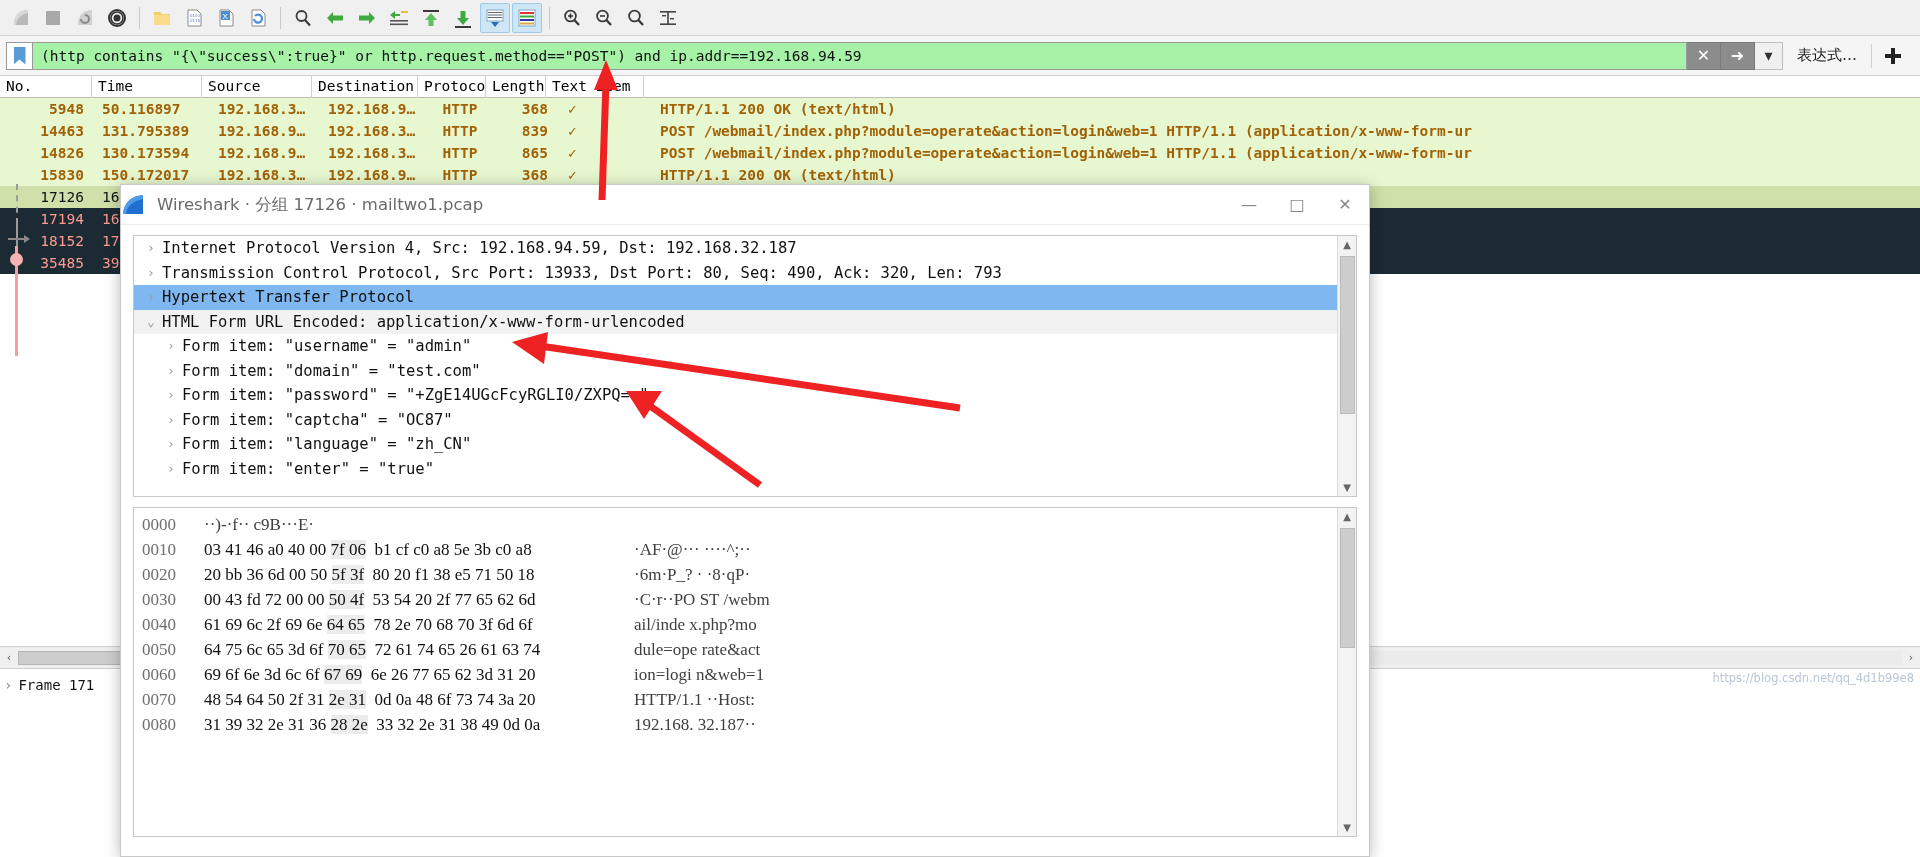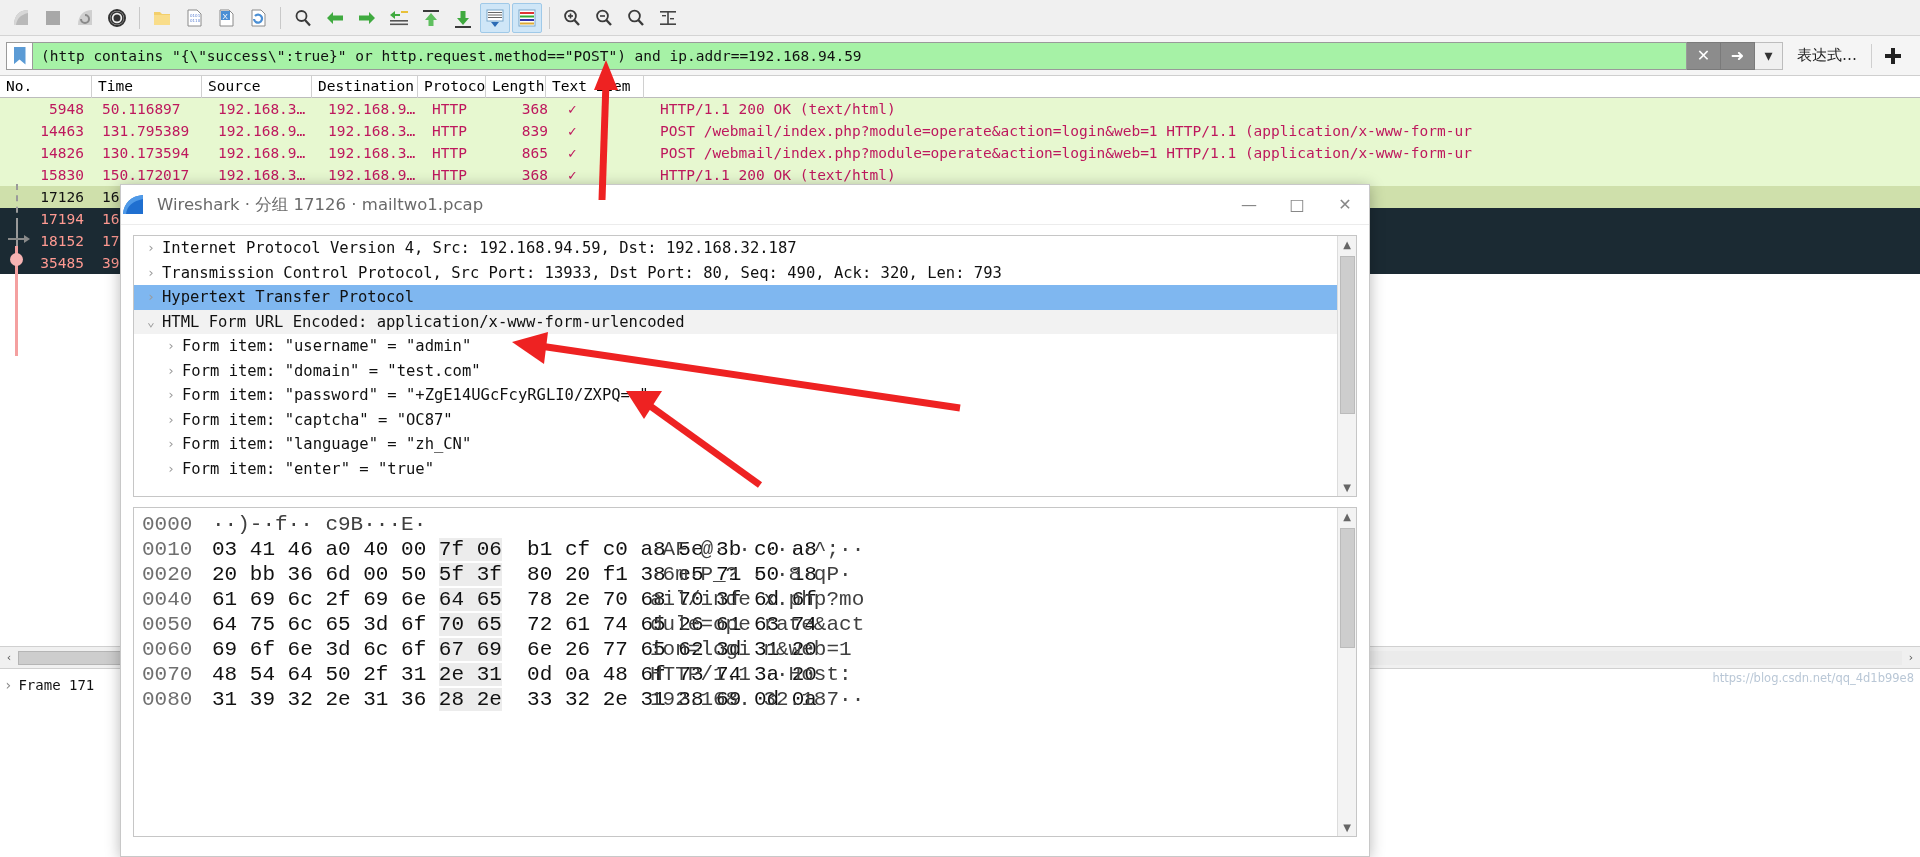--- a/index.html
+++ b/index.html
@@ -70,29 +70,29 @@
     align-items: center;
   }
   .plist-header .hc {
     border-right: 1px solid #d0d0d0; height: 22px; line-height: 21px;
     padding-left: 6px; overflow: hidden; white-space: nowrap;
   }
   .row {
     display: flex; height: 22px; line-height: 22px;
     font-size: 14.5px; white-space: nowrap;
   }
-  .row.green { background: #e7f8d0; color: #be185d; }
+  .row.green { background: #e7f8d0; color: #a16207; font-weight: bold; }
   .row.sel   { background: #cfe0ab; color: #111; }
   .row.dark  { background: #1b2a33; color: #ff9a92; }
   .row .c { overflow: hidden; padding-right: 8px; }
   .c-no   { width: 92px;  text-align: right; }
   .c-time { width: 120px; padding-left: 10px; }
   .c-src  { width: 110px; padding-left: 6px; }
   .c-dst  { width: 106px; padding-left: 6px; }
-  .c-pro  { width: 68px;  padding-left: 4px; }
+  .c-pro  { width: 68px;  padding-left: 4px; text-align: center; }
   .c-len  { width: 60px;  text-align: right; }
   .c-txt  { width: 98px;  padding-left: 12px; }
   .c-info { flex: 1; padding-left: 6px; }
 
   
   .gutter { position: absolute; left: 0; top: 22px; width: 34px; height: 548px; }
   .flowline { position: absolute; left: 16px; width: 2px; background: #9a9a9a; }
   .flowline.pink { background: #f4a0a0; width: 3px; left: 15px; }
   .dot { position:absolute; width: 13px; height: 13px; border-radius: 50%; background: #f6b3b3; left: 10px; }
   .arrowm { position: absolute; left: 8px; width: 22px; height: 12px; }
@@ -162,22 +162,22 @@
   .vs-arrow { height: 17px; display:flex; align-items:center; justify-content:center; color:#666; font-size: 10px; }
   .vs-arrow.bot { position: absolute; bottom: 0; width: 100%; }
   .vs-thumb { position: absolute; left: 2px; width: 15px; background: #cdcdcd; border: 1px solid #bbb; }
 
   .bytes-pane {
     margin-top: 10px; height: 330px; border: 1px solid #c6c6c6; background: #fff;
     position: relative; overflow: hidden;
   }
   .bline {
     height: 25px; line-height: 25px;
-    font-family: Liberation Mono, monospace; font-size: 21px; color: #111;
-    white-space: pre; display: flex; padding-left: 8px; gap: 8px;
+    font-family: Liberation Serif, serif; font-size: 17px; color: #111;
+    white-space: pre; display: flex; padding-left: 8px;
   }
   .b-off { color: #6f6f6f; width: 62px; }
   .b-hex { width: 430px; }
   .b-hex .sel8 { background: #ececec; }
   .b-asc { color: #404040; }
 
   
   .ann { position: absolute; pointer-events: none; }
 </style>
 </head>
@@ -533,25 +533,26 @@
           <div class="vs-thumb" style="top:20px;height:158px"></div>
           <div class="vs-arrow bot">▼</div>
         </div>
       </div>
 
       <div class="bytes-pane">
         <div id="bytes" style="padding-top:4px">
             <div class="bline"><span class="b-off">0000</span><span class="b-asc">··)-·f·· c9B···E·</span></div>
             <div class="bline"><span class="b-off">0010</span><span class="b-hex"><span>03 41 46 a0 40 00</span> <span class="sel8">7f 06</span>  <span>b1 cf c0 a8 5e 3b c0 a8</span></span><span class="b-asc">·AF·@··· ····^;··</span></div>
             <div class="bline"><span class="b-off">0020</span><span class="b-hex"><span>20 bb 36 6d 00 50</span> <span class="sel8">5f 3f</span>  <span>80 20 f1 38 e5 71 50 18</span></span><span class="b-asc">·6m·P_? · ·8·qP·</span></div>
+            <div class="bline"><span class="b-off">0030</span><span class="b-hex"><span>00 43 fd 72 00 00</span> <span class="sel8">50 4f</span>  <span>53 54 20 2f 77 65 62 6d</span></span><span class="b-asc">·C·r··PO ST /webm</span></div>
             <div class="bline"><span class="b-off">0040</span><span class="b-hex"><span>61 69 6c 2f 69 6e</span> <span class="sel8">64 65</span>  <span>78 2e 70 68 70 3f 6d 6f</span></span><span class="b-asc">ail/inde x.php?mo</span></div>
             <div class="bline"><span class="b-off">0050</span><span class="b-hex"><span>64 75 6c 65 3d 6f</span> <span class="sel8">70 65</span>  <span>72 61 74 65 26 61 63 74</span></span><span class="b-asc">dule=ope rate&amp;act</span></div>
             <div class="bline"><span class="b-off">0060</span><span class="b-hex"><span>69 6f 6e 3d 6c 6f</span> <span class="sel8">67 69</span>  <span>6e 26 77 65 62 3d 31 20</span></span><span class="b-asc">ion=logi n&amp;web=1 </span></div>
             <div class="bline"><span class="b-off">0070</span><span class="b-hex"><span>48 54 64 50 2f 31</span> <span class="sel8">2e 31</span>  <span>0d 0a 48 6f 73 74 3a 20</span></span><span class="b-asc">HTTP/1.1 ··Host: </span></div>
-            <div class="bline"><span class="b-off">0080</span><span class="b-hex"><span>31 39 32 2e 31 36</span> <span class="sel8">28 2e</span>  <span>33 32 2e 31 38 69 0d 0a</span></span><span class="b-asc">192.168. 32.187··</span></div>
+            <div class="bline"><span class="b-off">0080</span><span class="b-hex"><span>31 39 32 2e 31 36</span> <span class="sel8">28 2e</span>  <span>33 32 2e 31 38 49 0d 0a</span></span><span class="b-asc">192.168. 32.187··</span></div>
           </div>
         <div class="vscroll">
           <div class="vs-arrow">▲</div>
           <div class="vs-thumb" style="top:20px;height:120px"></div>
           <div class="vs-arrow bot">▼</div>
         </div>
       </div>
 
     </div>
   </div>

